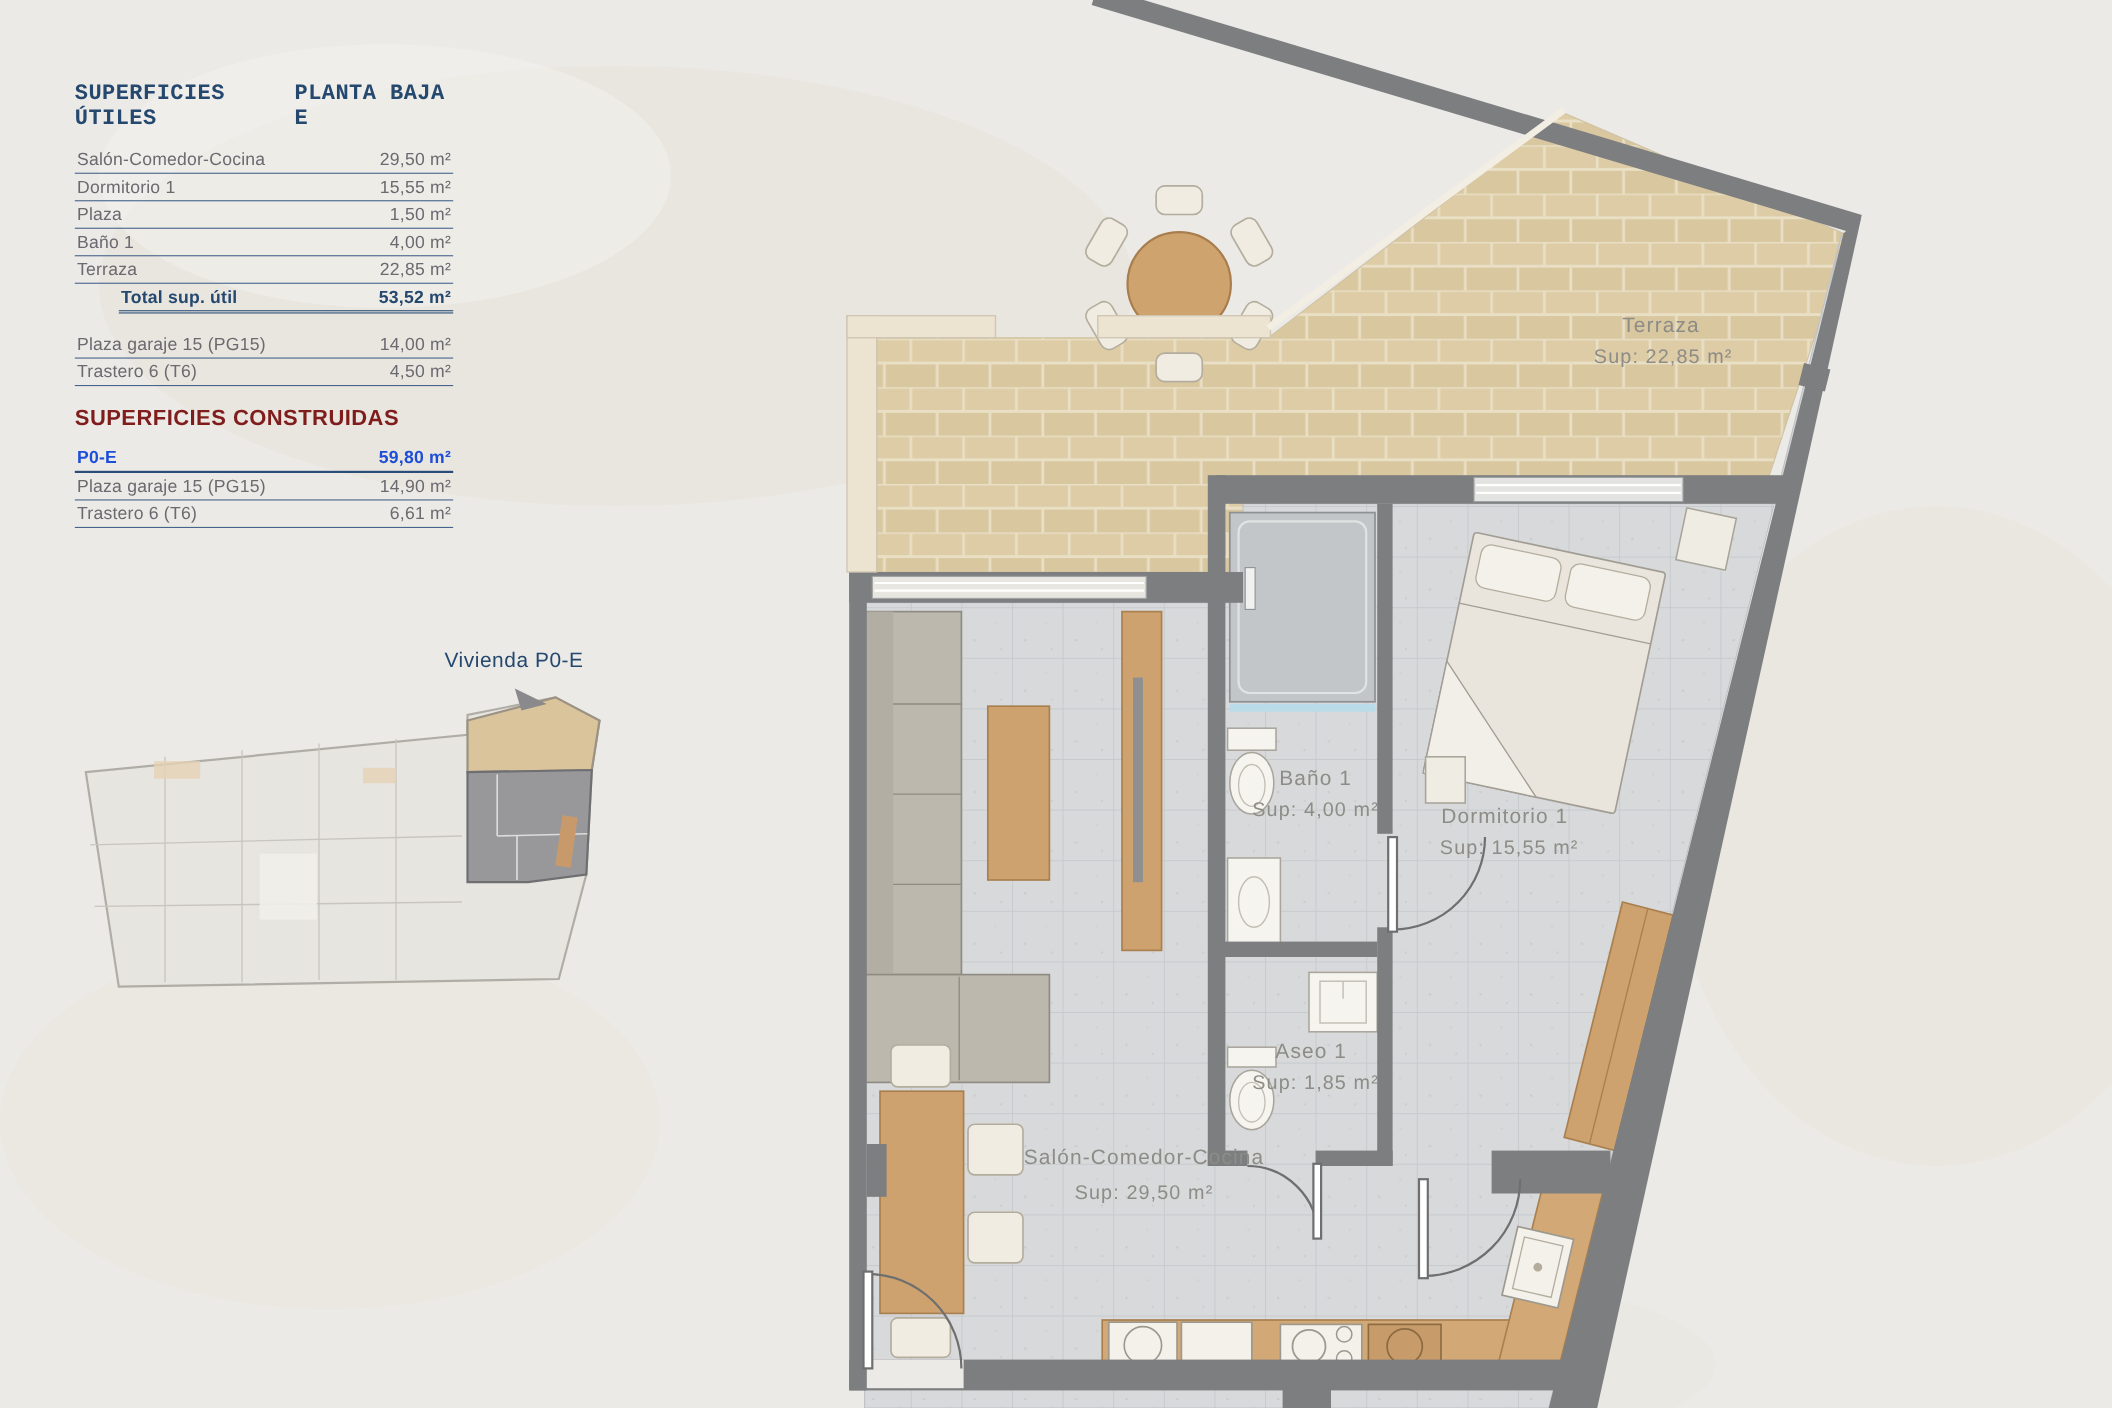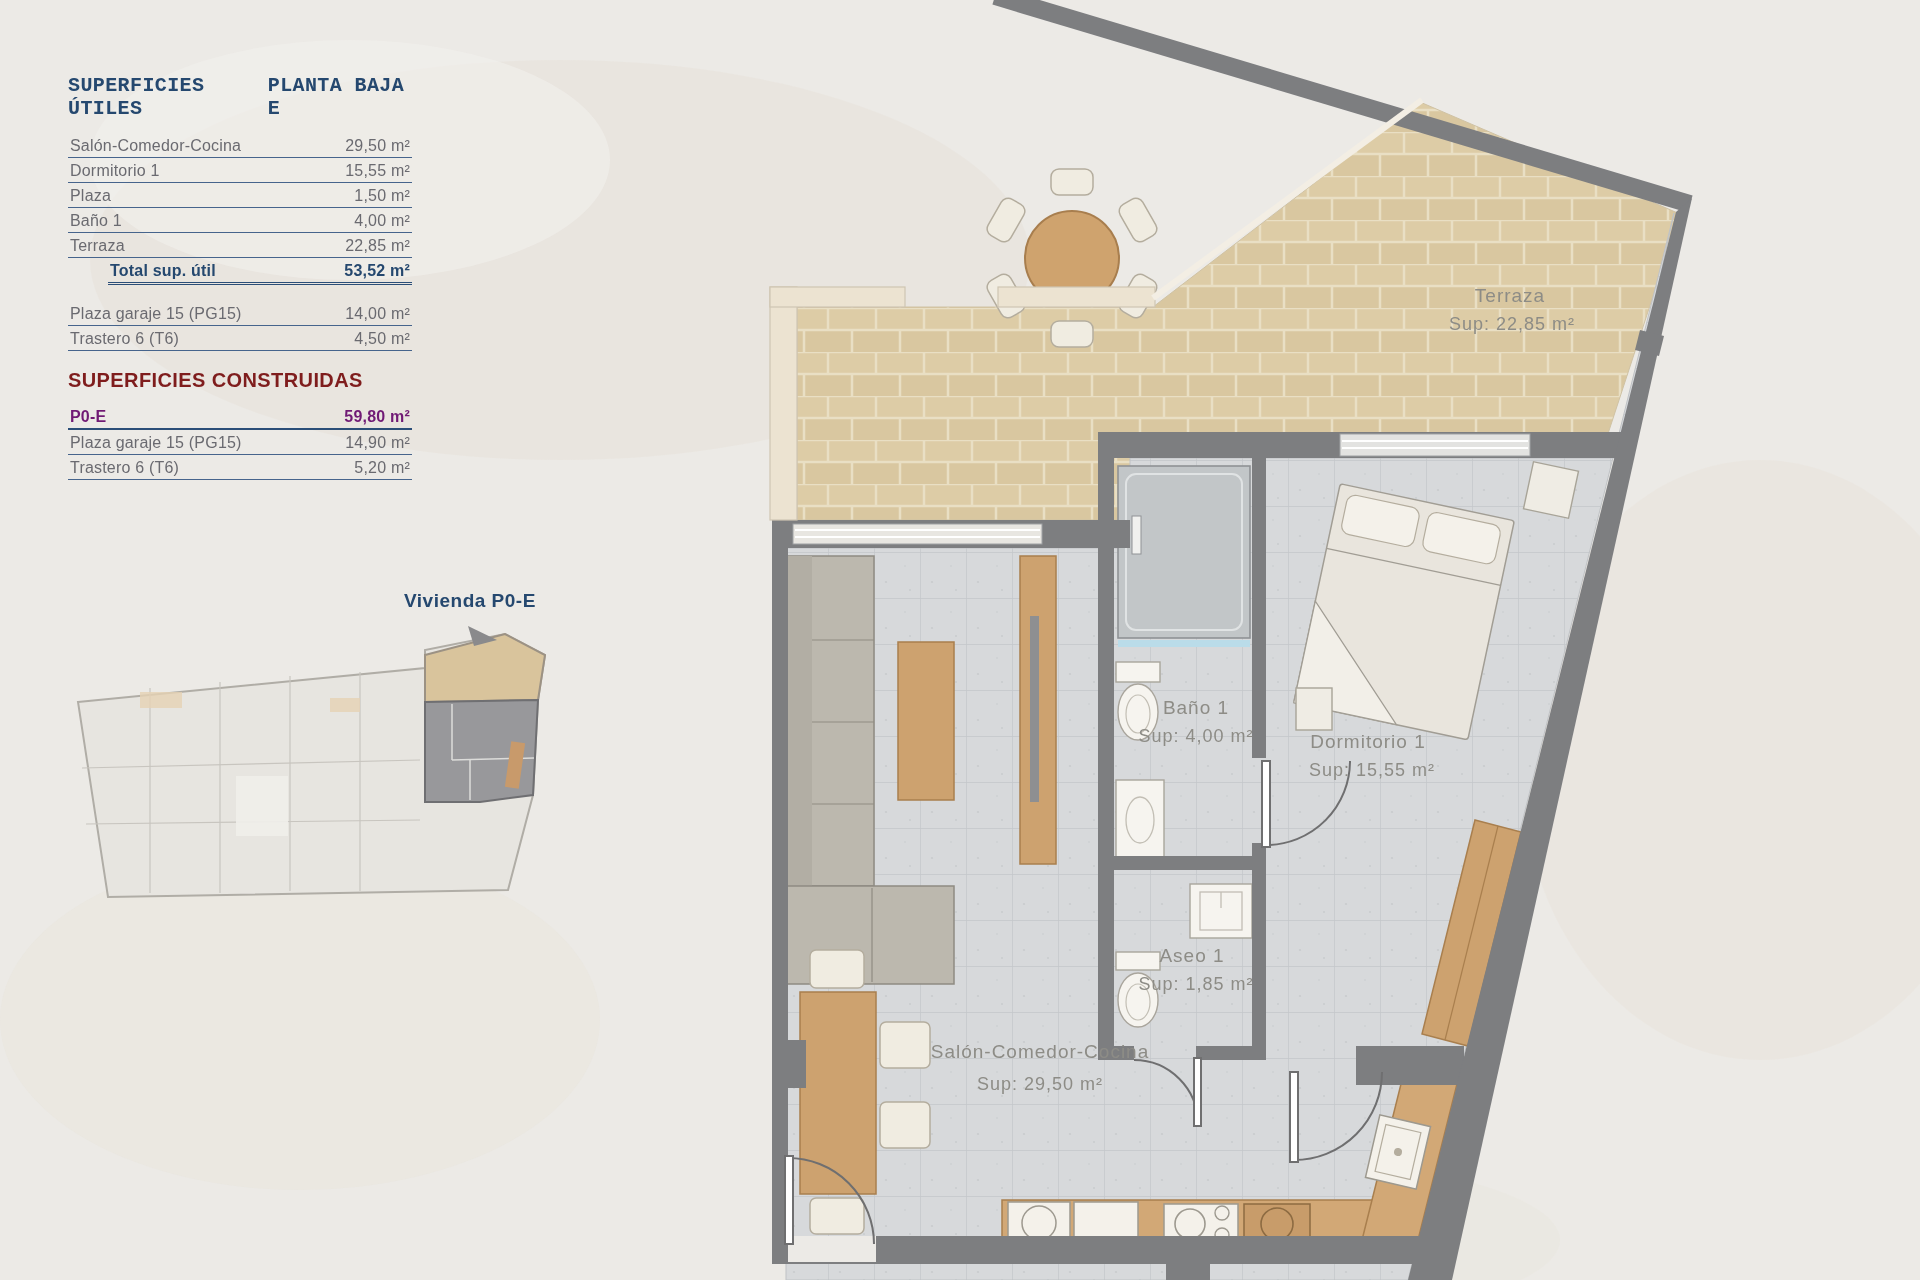--- a/index.html
+++ b/index.html
@@ -7,24 +7,24 @@
   .stage{position:relative;width:1920px;height:1280px;background:#eceae6;}
   svg{position:absolute;left:0;top:0;}
   
   .panel{position:absolute;left:68px;top:74px;width:344px;color:#6a6a70;}
   .phead{display:flex;justify-content:space-between;align-items:baseline;
          color:#25486f;font-weight:bold;font-size:20px;letter-spacing:.4px;margin-bottom:13px;font-family:Liberation Mono, monospace;}
   .trow{display:flex;justify-content:space-between;border-bottom:1px solid #46648c;
         padding:4px 2px 2px 2px;font-size:16px;letter-spacing:.2px;}
   .trow .tval{white-space:nowrap;}
   .trow.total{color:#25486f;font-weight:bold;border-bottom:3px double #2b4e78;margin-left:40px;}
-  .trow.emph{color:#701a75;font-weight:bold;border-bottom:2px solid #2b4e78;}
+  .trow.emph{color:#1d4ed8;font-weight:bold;border-bottom:2px solid #2b4e78;}
   .gap{height:16px;}
   .sect{color:#7f1d1d;font-weight:bold;font-size:20px;letter-spacing:.4px;margin:18px 0 12px 0;}
-  .keyplan-label{position:absolute;left:404px;top:590px;color:#25486f;font-weight:bold;
+  .keyplan-label{position:absolute;left:404px;top:590px;color:#25486f;font-weight:normal;
                  font-size:19px;letter-spacing:.5px;}
   .plan-text{font-size:19px;fill:#8d8c86;letter-spacing:1px;}
   .plan-text.small{font-size:18px;}
 </style>
 </head>
 <body>
 <div class="stage">
 
 <svg width="1920" height="1280" viewBox="0 0 1920 1280">
   <defs>
@@ -283,20 +283,20 @@
         <div class="trow emph">
           <span class="tlabel">P0-E</span>
           <span class="tval">59,80 m²</span>
         </div>
         <div class="trow">
           <span class="tlabel">Plaza garaje 15 (PG15)</span>
           <span class="tval">14,90 m²</span>
         </div>
         <div class="trow">
           <span class="tlabel">Trastero 6 (T6)</span>
-          <span class="tval">5,20 m²</span>
+          <span class="tval">6,61 m²</span>
         </div>
       </div>
 </div>
 
 <div class="keyplan-label">Vivienda P0-E</div>
 
 </div>
 
 </body></html>

